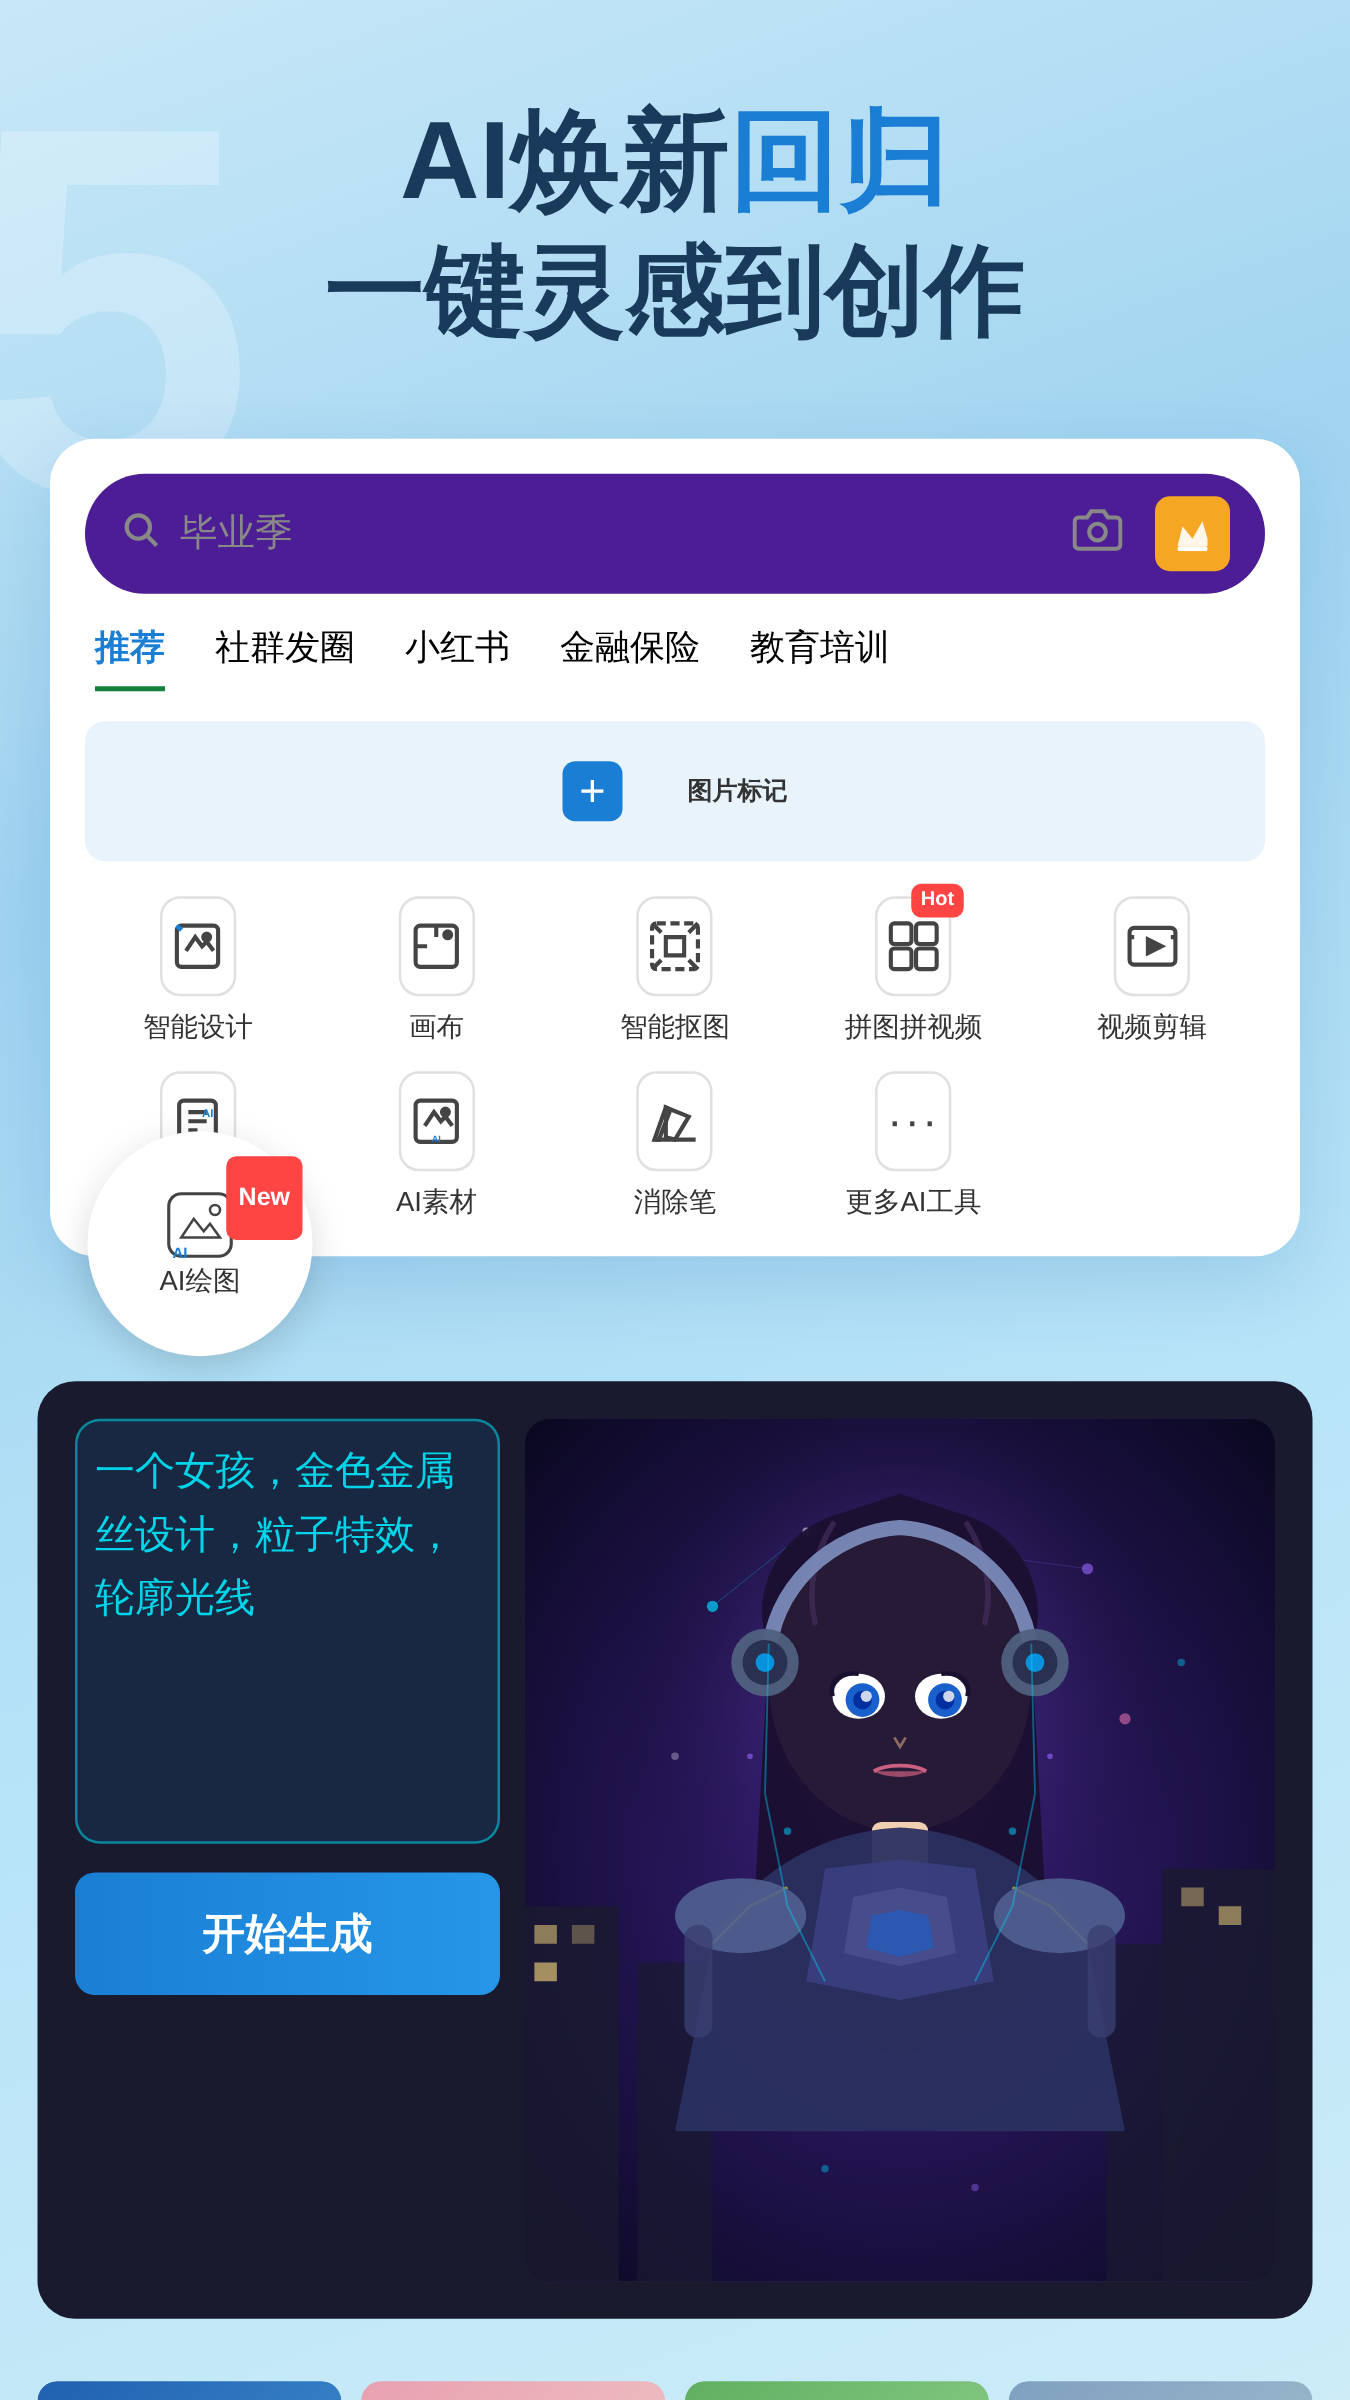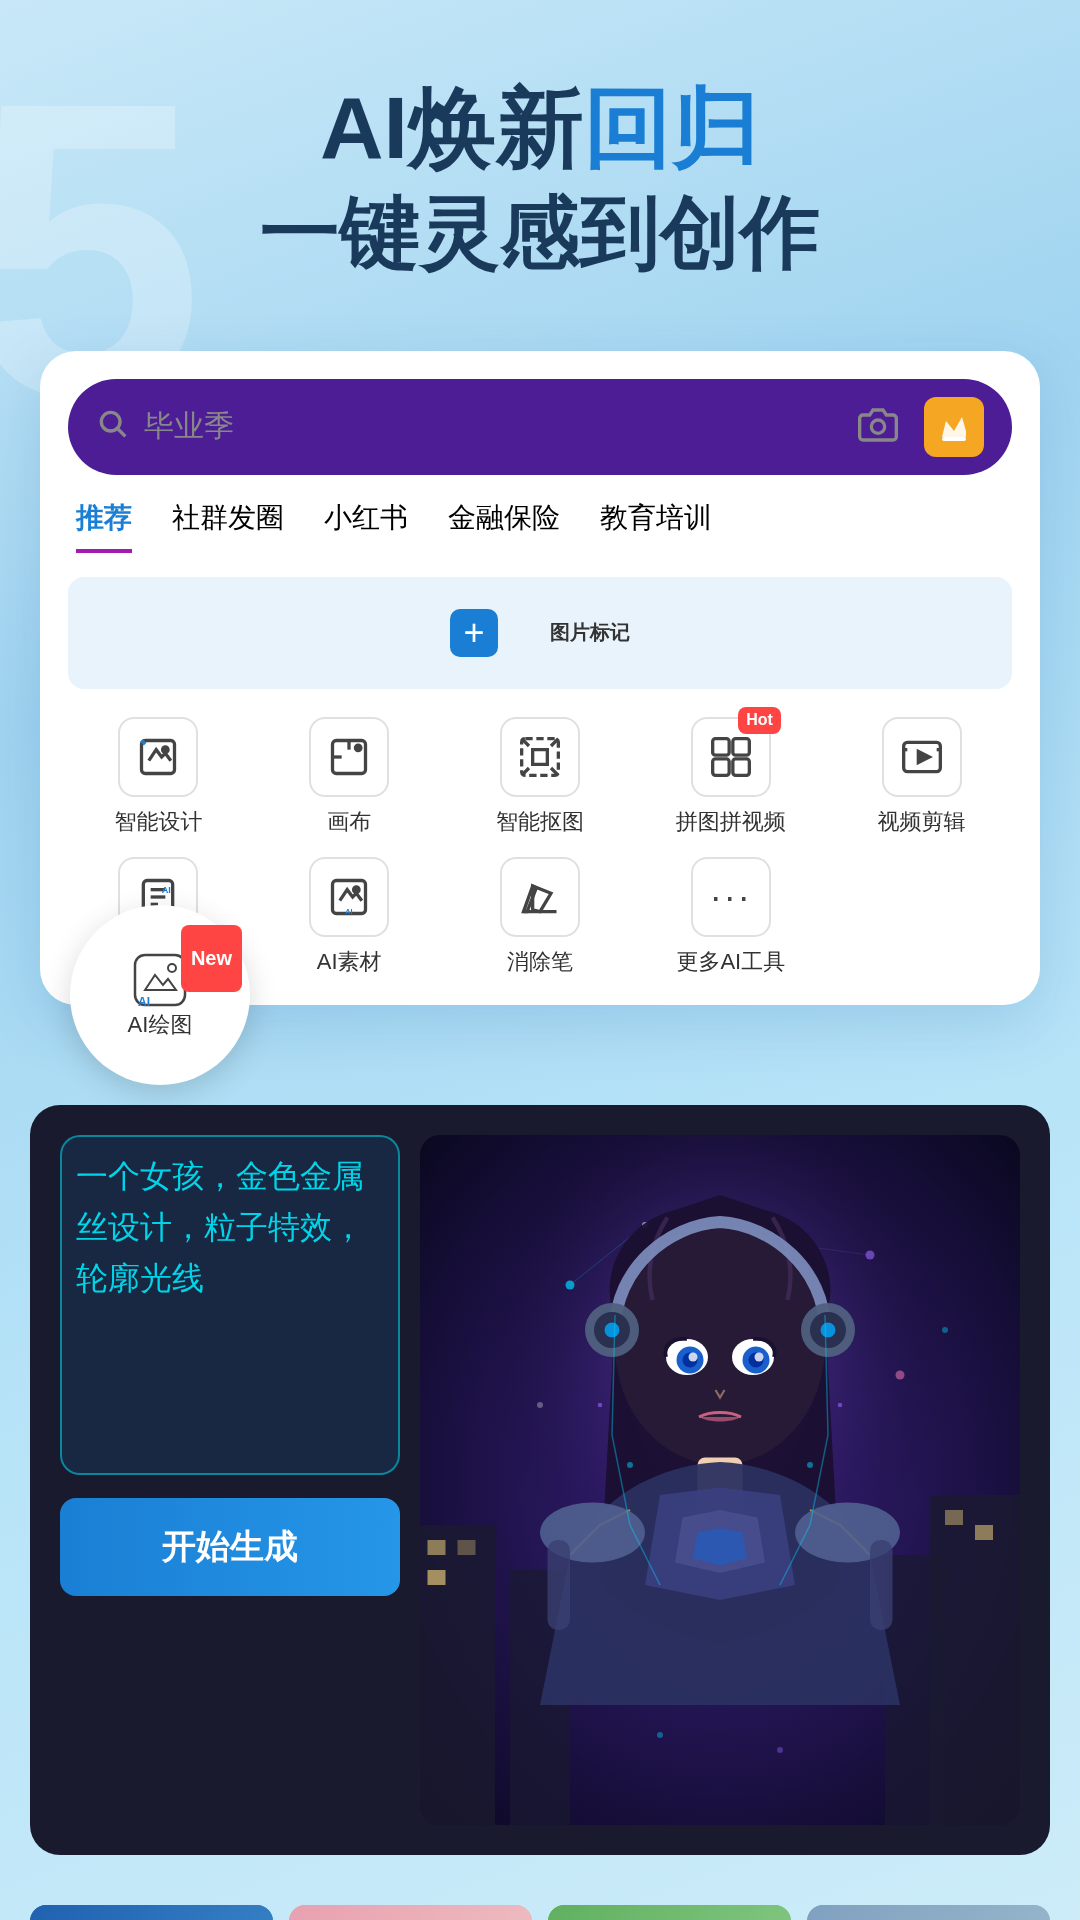--- a/index.html
+++ b/index.html
@@ -113,21 +113,21 @@
     .tab-item {
       font-size: 28px;
       color: #000000;
       padding-bottom: 12px;
       white-space: nowrap;
     }
 
     .tab-item.active {
       color: #1a7fd4;
       font-weight: 700;
-      border-bottom: 4px solid #a21caf;
+      border-bottom: 4px solid #15803d;
     }
 
     
     .image-marker-btn {
       background: #e8f3fb;
       border-radius: 16px;
       padding: 32px;
       display: flex;
       align-items: center;
       justify-content: center;
@@ -163,21 +163,21 @@
     }
 
     .tool-item {
       display: flex;
       flex-direction: column;
       align-items: center;
       gap: 10px;
     }
 
     .tool-icon-box {
-      width: 80px;
+      width: 61px;
       height: 80px;
       border: 2px solid #e0e0e0;
       border-radius: 16px;
       display: flex;
       align-items: center;
       justify-content: center;
       font-size: 36px;
       color: #444;
       position: relative;
       background: white;

